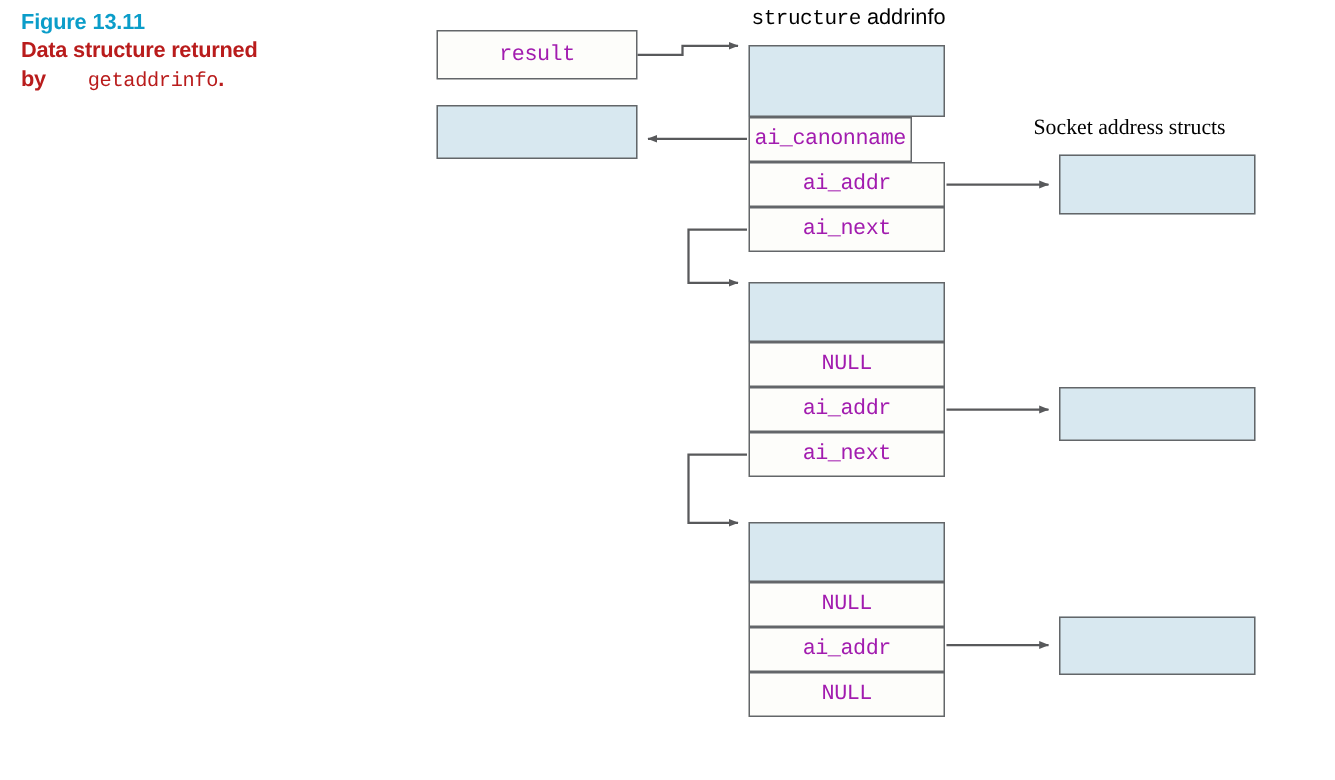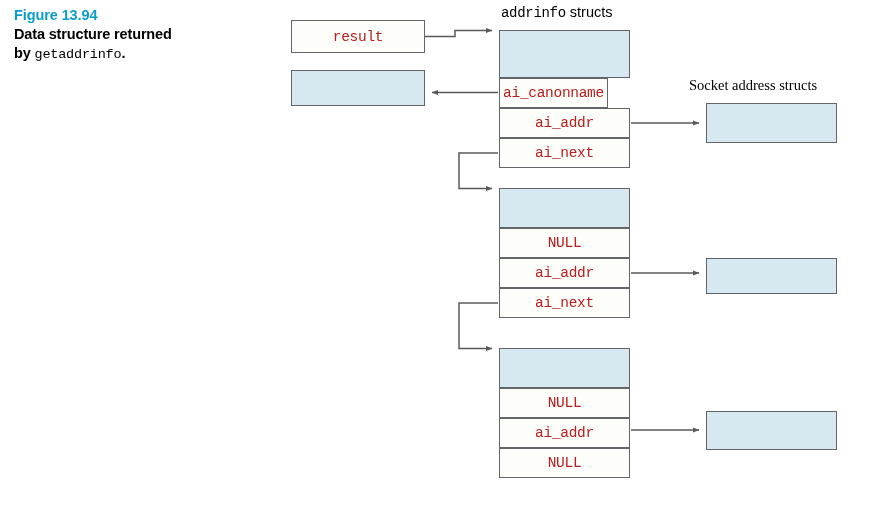--- a/index.html
+++ b/index.html
@@ -36,41 +36,42 @@
     font-weight: bold;
     font-size: 14.5px;
     line-height: 19px;
     letter-spacing: -0.1px;
   }
   .caption-body {
     font-family: "Liberation Sans", sans-serif;
     font-weight: bold;
     font-size: 14.5px;
     line-height: 19px;
-    color: #000000;
+    color: #b91c1c;
     letter-spacing: -0.15px;
   }
   .caption-body .mono {
     font-family: "Liberation Mono", "DejaVu Sans Mono", monospace;
     font-weight: normal;
     font-size: 13.5px;
     letter-spacing: -0.2px;
+    margin-left: 24px;
   }
   .cell {
     position: absolute;
     box-sizing: border-box;
     border: 1.3px solid #636669;
     background: #fdfdfa;
     display: flex;
     align-items: center;
     justify-content: center;
     font-family: "Liberation Mono", "DejaVu Sans Mono", monospace;
     font-size: 14.5px;
     letter-spacing: -0.3px;
-    color: #b91c1c;
+    color: #a21caf;
   }
   .cell.blue {
     background: #d8e8f0;
   }
 
   
   .lbl {
     position: absolute;
     white-space: nowrap;
   }
@@ -97,26 +98,26 @@
     height: 520px;
     pointer-events: none;
   }
 </style>
 </head>
 <body>
 
 <div id="figure-canvas">
 
   <div class="caption">
-    <div class="caption-title" style="color:#0b9dc9">Figure 13.94</div>
+    <div class="caption-title" style="color:#0b9dc9">Figure 13.11</div>
     <div class="caption-body">Data structure returned</div>
     <div class="caption-body"><span>by </span><span class="mono">getaddrinfo</span><span>.</span></div>
   </div>
 
-  <div class="lbl lbl-addrinfo" style="left:501px; top:4px;"><span class="mono">addrinfo</span><span> structs</span></div>
+  <div class="lbl lbl-addrinfo" style="left:501px; top:4px;"><span class="mono">structure</span><span> addrinfo</span></div>
 
   <div class="lbl lbl-socket" style="left:689px; top:77px;">Socket address structs</div>
 
   <div class="cell" style="left:291px; top:20px; width:134px; height:33px;">result</div>
 
   <div class="cell blue" style="left:291px; top:70px; width:134px; height:36px;"></div>
 
   <div class="cell blue" style="left:499px; top:30px; width:131px; height:48px;"></div>
   <div class="cell" style="left:499px; top:78px; width:109px; height:30px;">ai_canonname</div>
   <div class="cell" style="left:499px; top:108px; width:131px; height:30px;">ai_addr</div>

